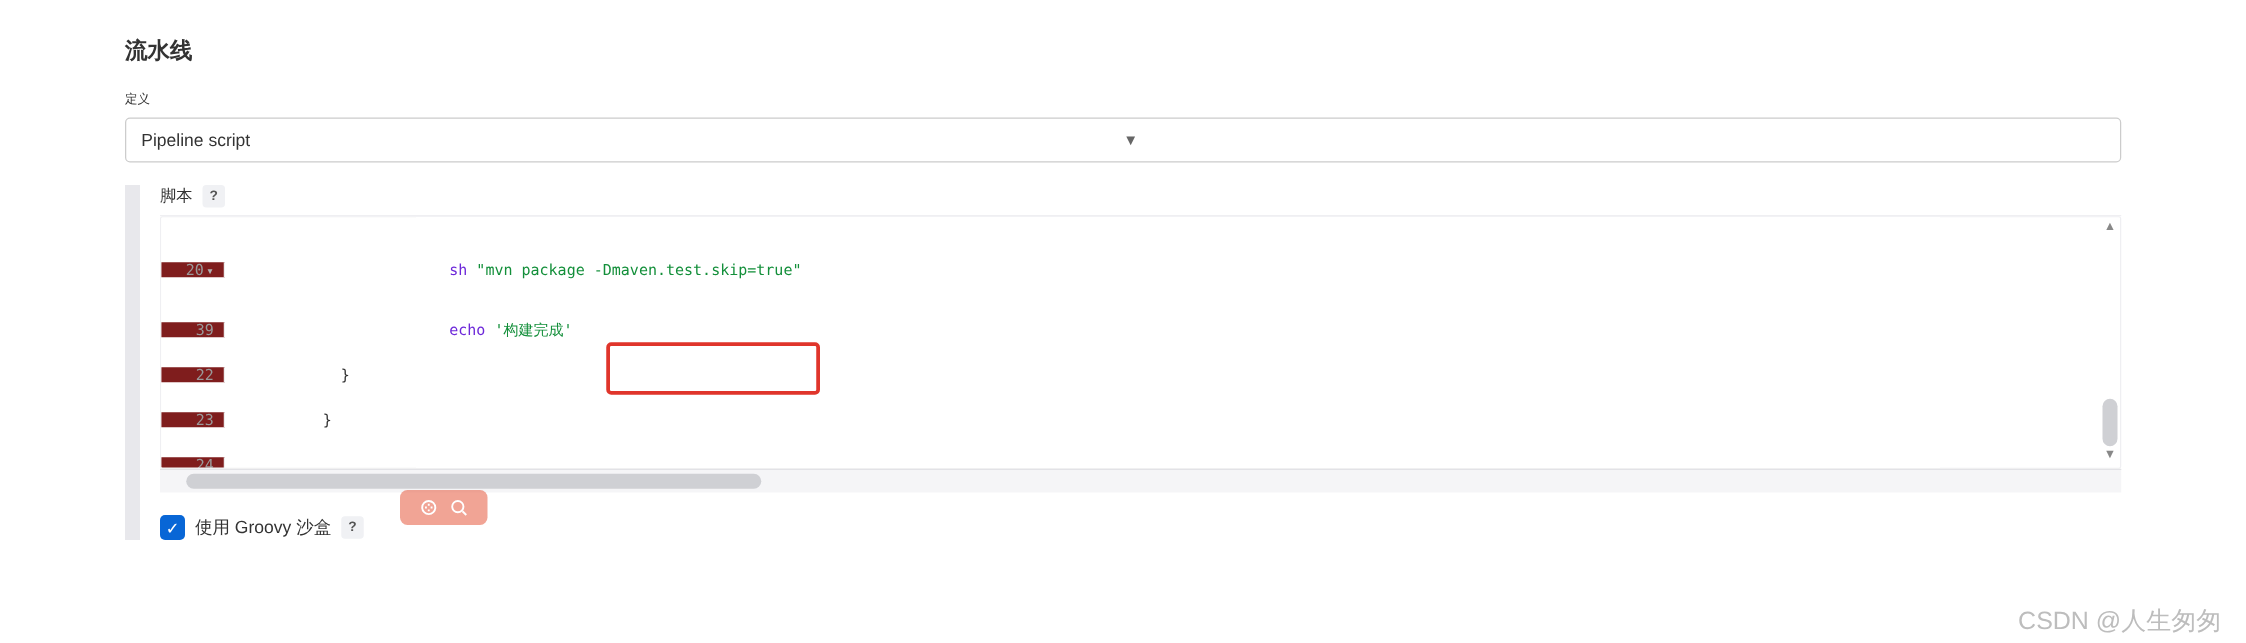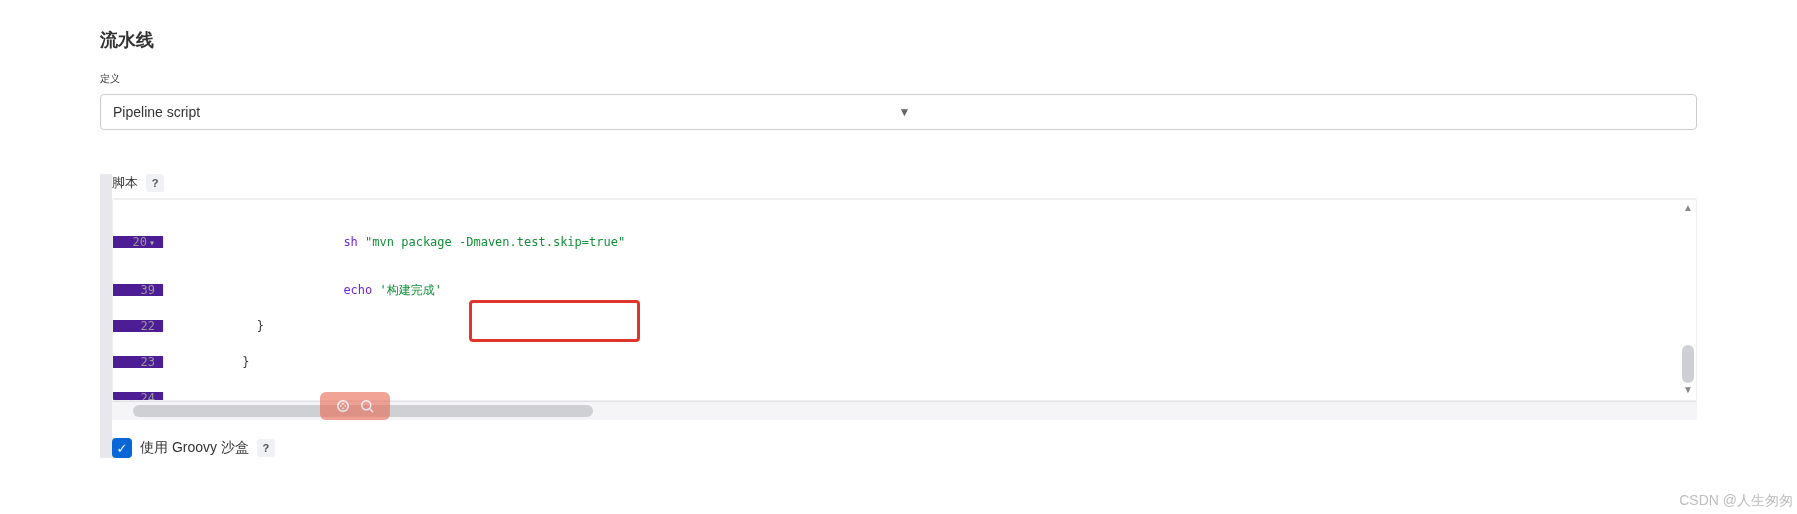--- a/index.html
+++ b/index.html
@@ -3,45 +3,45 @@
 <meta charset="utf-8">
 <style>
   body { margin:0; font-family:"Microsoft YaHei","Helvetica Neue",Arial,sans-serif; font-size:14px; color:#333; background:#fff; }
   .page { width:1797px; height:514px; position:relative; overflow:hidden; }
   .section { padding:0 100px; }
   .title { font-size:18px; font-weight:700; margin-top:28px; }
   .label { font-size:10px; margin-top:20px; margin-bottom:8px; color:#333; }
   .select { display:flex; align-items:center; border:1px solid #ccc; border-radius:4px; height:34px; padding:0 12px; cursor:pointer; }
   .select span { flex:1; }
   .select .caret { font-size:12px; color:#666; }
-  .script-block { margin-top:44px; border-left:12px solid #e8e8ec; padding-left:0; position:relative; }
+  .script-block { margin-top:18px; border-left:12px solid #e8e8ec; padding-left:16px; position:relative; }
   .script-hdr { display:flex; align-items:center; gap:8px; margin-bottom:6px; font-size:13px; }
   .help { display:inline-flex; align-items:center; justify-content:center; width:18px; height:18px; border-radius:3px; background:#f0f1f4; color:#555; font-size:11px; font-weight:700; cursor:pointer; }
   .editor-wrap { position:relative; border-top:1px solid #efeff2; }
   .editor-scroll { height:200px; overflow:auto; background:#fff; border:1px solid #efeff2; border-radius:2px; }
   .code { font-family:Consolas,Menlo,monospace; font-size:12px; line-height:12px; white-space:pre; position:relative; }
   .line { display:flex; height:12px; }
-  .gutter { width:42px; text-align:right; color:#9a9a9a; padding-right:8px; border-right:1px solid #eee; background:#4c1d95; flex-shrink:0; }
+  .gutter { width:42px; text-align:right; color:#9a9a9a; padding-right:8px; border-right:1px solid #eee; background:#7f1d1d; flex-shrink:0; }
   .gdash { color:#b0b0b0; font-size:10px; padding-left:2px; }
   .txt { padding-left:6px; flex:1; position:relative; }
   .kw { color:#6d28d9; }
   .str { color:#138f3a; }
   .redbox { position:absolute; border:3px solid #e0352b; border-radius:4px; pointer-events:none; top:100px; left:356px; width:165px; height:36px; }
   .scrollbar-h { height:18px; background:#f5f5f7; border-top:1px solid #e2e2e6; display:flex; }
   .scrollbar-h .thumb { height:12px; margin:3px; background:#cfd0d4; border-radius:6px; width:460px; }
   .scrollbar-h .spacer { width:18px; }
   .vscroll { position:absolute; right:2px; top:2px; width:14px; height:196px; display:flex; flex-direction:column; align-items:center; }
   .varr { font-size:10px; color:#888; height:14px; line-height:14px; }
   .vtrack { flex:1; width:14px; position:relative; }
   .vthumb { position:absolute; left:1px; width:12px; background:#cfd0d4; border-radius:6px; top:130px; height:38px; }
   .footer-row { display:flex; align-items:center; gap:8px; margin-top:18px; font-size:14px; }
   .chk { width:20px; height:20px; border-radius:4px; background:#0866d6; display:inline-flex; align-items:center; justify-content:center; color:#fff; font-size:13px; }
   .badge { position:absolute; left:320px; top:392px; width:70px; height:28px; border-radius:6px; background:#e86850; opacity:.6; display:flex; align-items:center; justify-content:center; gap:6px; color:#fff; }
   .badge svg { width:18px; height:18px; }
-  .water { position:absolute; right:4px; bottom:4px; color:#bdbdbd; font-size:14px; }
+  .water { position:absolute; right:20px; bottom:4px; color:#bdbdbd; font-size:20px; }
 </style>
 </head>
 <body>
 
 <div class="page">
   <div class="section">
     <div class="title">流水线</div>
 
     <div class="label">定义</div>
     <div class="select">

